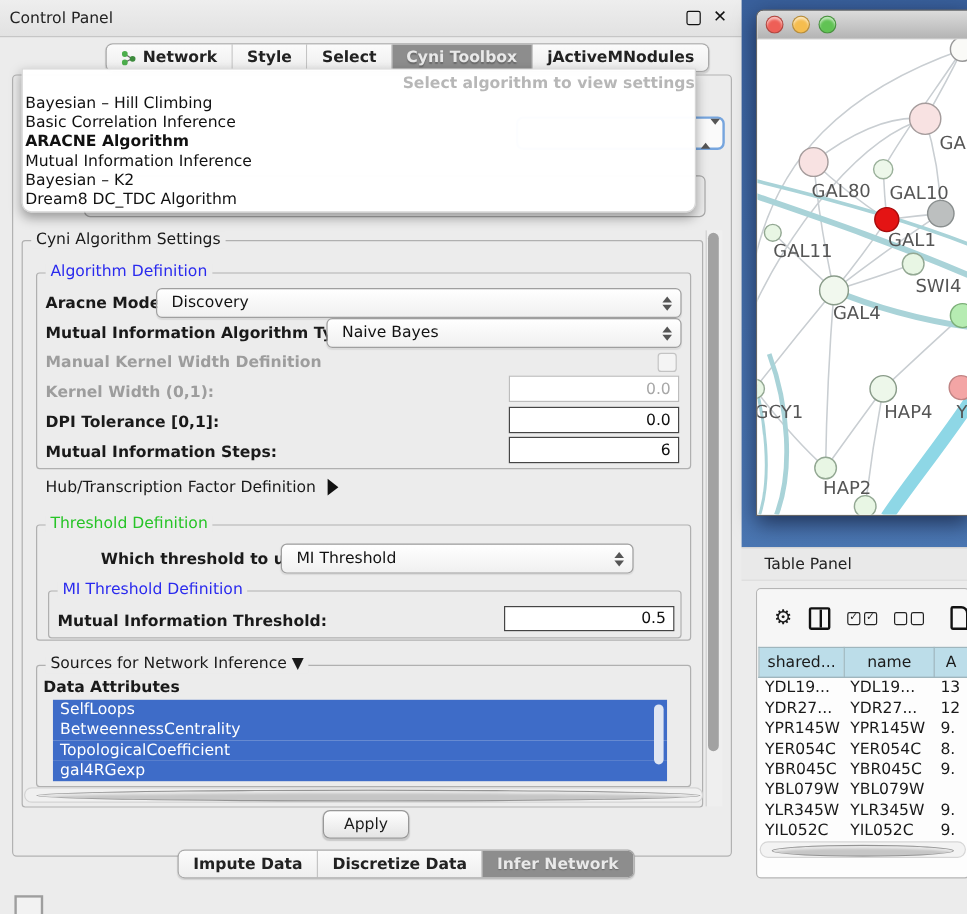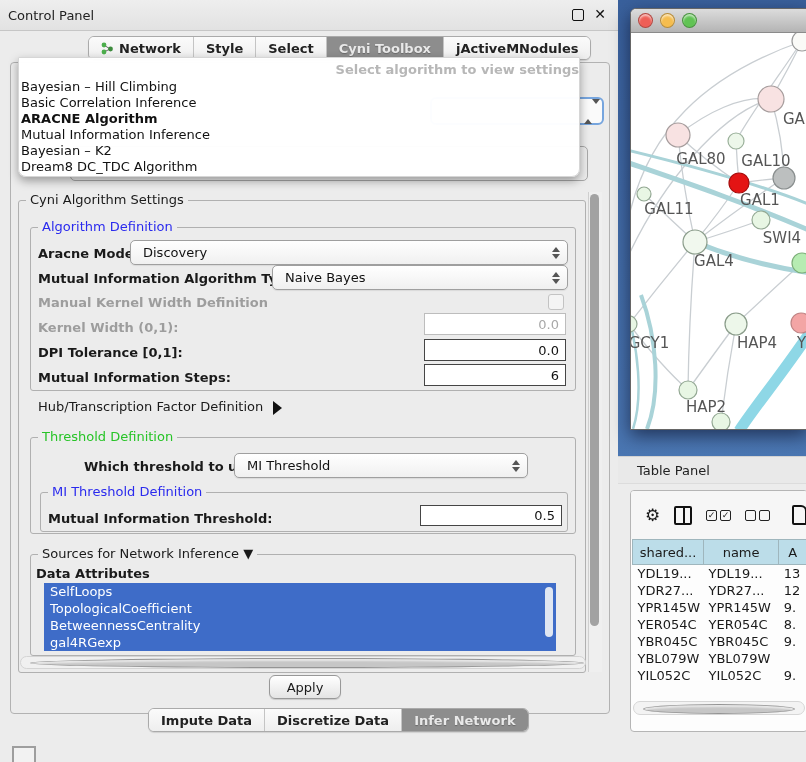--- a/index.html
+++ b/index.html
@@ -203,22 +203,22 @@
 
   <div class="abs groupbox" style="left:30px;top:554px;width:544px;height:100px;"></div>
   <span class="legend" style="left:38px;top:547px;">
     <span>Sources for Network Inference</span>
     <span>▼</span>
   </span>
   <span class="lbl" style="left:36px;top:566px;">Data Attributes</span>
 
   <div class="abs" id="attr-list">
       <div class="attr-item" style="background: rgb(62, 108, 200);">SelfLoops</div>
+      <div class="attr-item" style="background: rgb(62, 108, 200);">BetweennessCentrality</div>
       <div class="attr-item" style="background: rgb(62, 108, 200);">TopologicalCoefficient</div>
-      <div class="attr-item" style="background: rgb(62, 108, 200);">BetweennessCentrality</div>
       <div class="attr-item" style="background: rgb(62, 108, 200);">gal4RGexp</div>
     </div>
   <div class="abs sb-thumb" style="left:545px;top:587px;width:8px;height:50px;background:#dfe6f2;"></div>
 
   <div class="abs sb-track-v" style="left:588px;top:192px;width:13px;height:480px;"></div>
   <div class="abs sb-thumb" style="left:590px;top:194px;width:9px;height:432px;"></div>
 
   <div class="abs" style="left:20px;top:656px;width:564px;height:11px;background:#f0f0f0;border:1px solid #d4d4d4;border-radius:7px;">
     <div class="sb-thumb light" style="position:absolute;left:2px;top:1px;width:552px;height:8px;"></div>
   </div>
@@ -365,20 +365,25 @@
           <td style="width: 70px;">YBR045C</td>
           <td style="width: 79px;">YBR045C</td>
           <td style="width: 30px;">9.</td>
         </tr>
         <tr>
           <td style="width: 70px;">YBL079W</td>
           <td style="width: 79px;">YBL079W</td>
           <td style="width: 30px;"></td>
         </tr>
         <tr>
+          <td style="width: 70px;">YLR345W</td>
+          <td style="width: 79px;">YLR345W</td>
+          <td style="width: 30px;">9.</td>
+        </tr>
+        <tr>
           <td style="width: 70px;">YIL052C</td>
           <td style="width: 79px;">YIL052C</td>
           <td style="width: 30px;">9.</td>
         </tr>
       </tbody>
   </table>
   <div id="tb-hscroll">
     <div class="sb-thumb light"></div>
   </div>
 </div>

